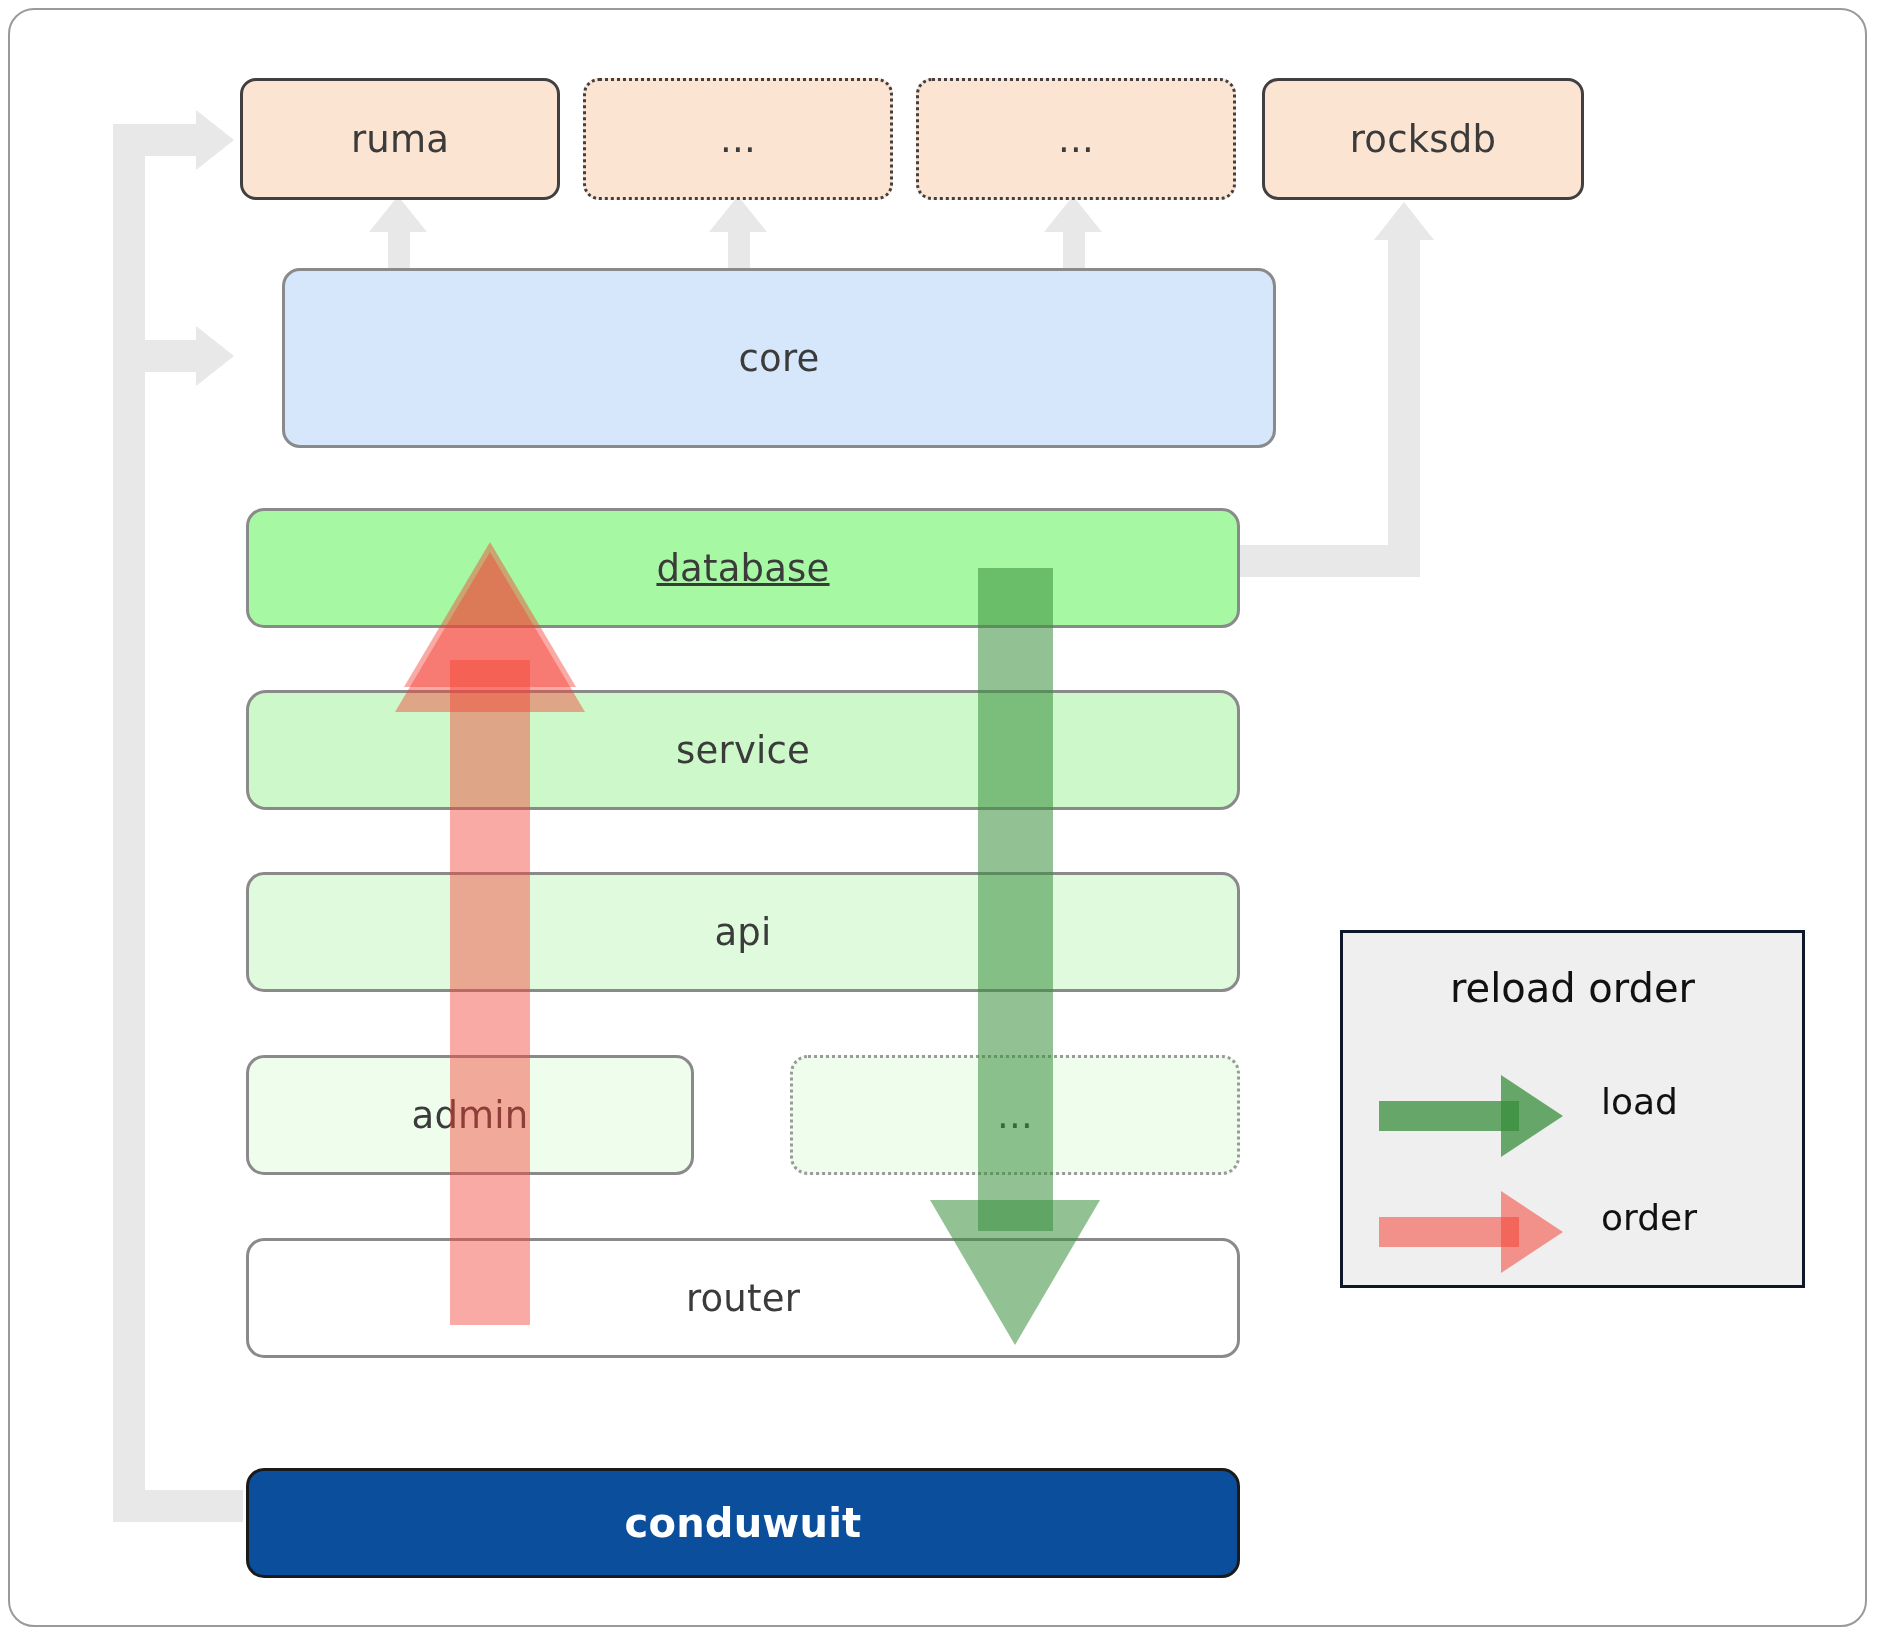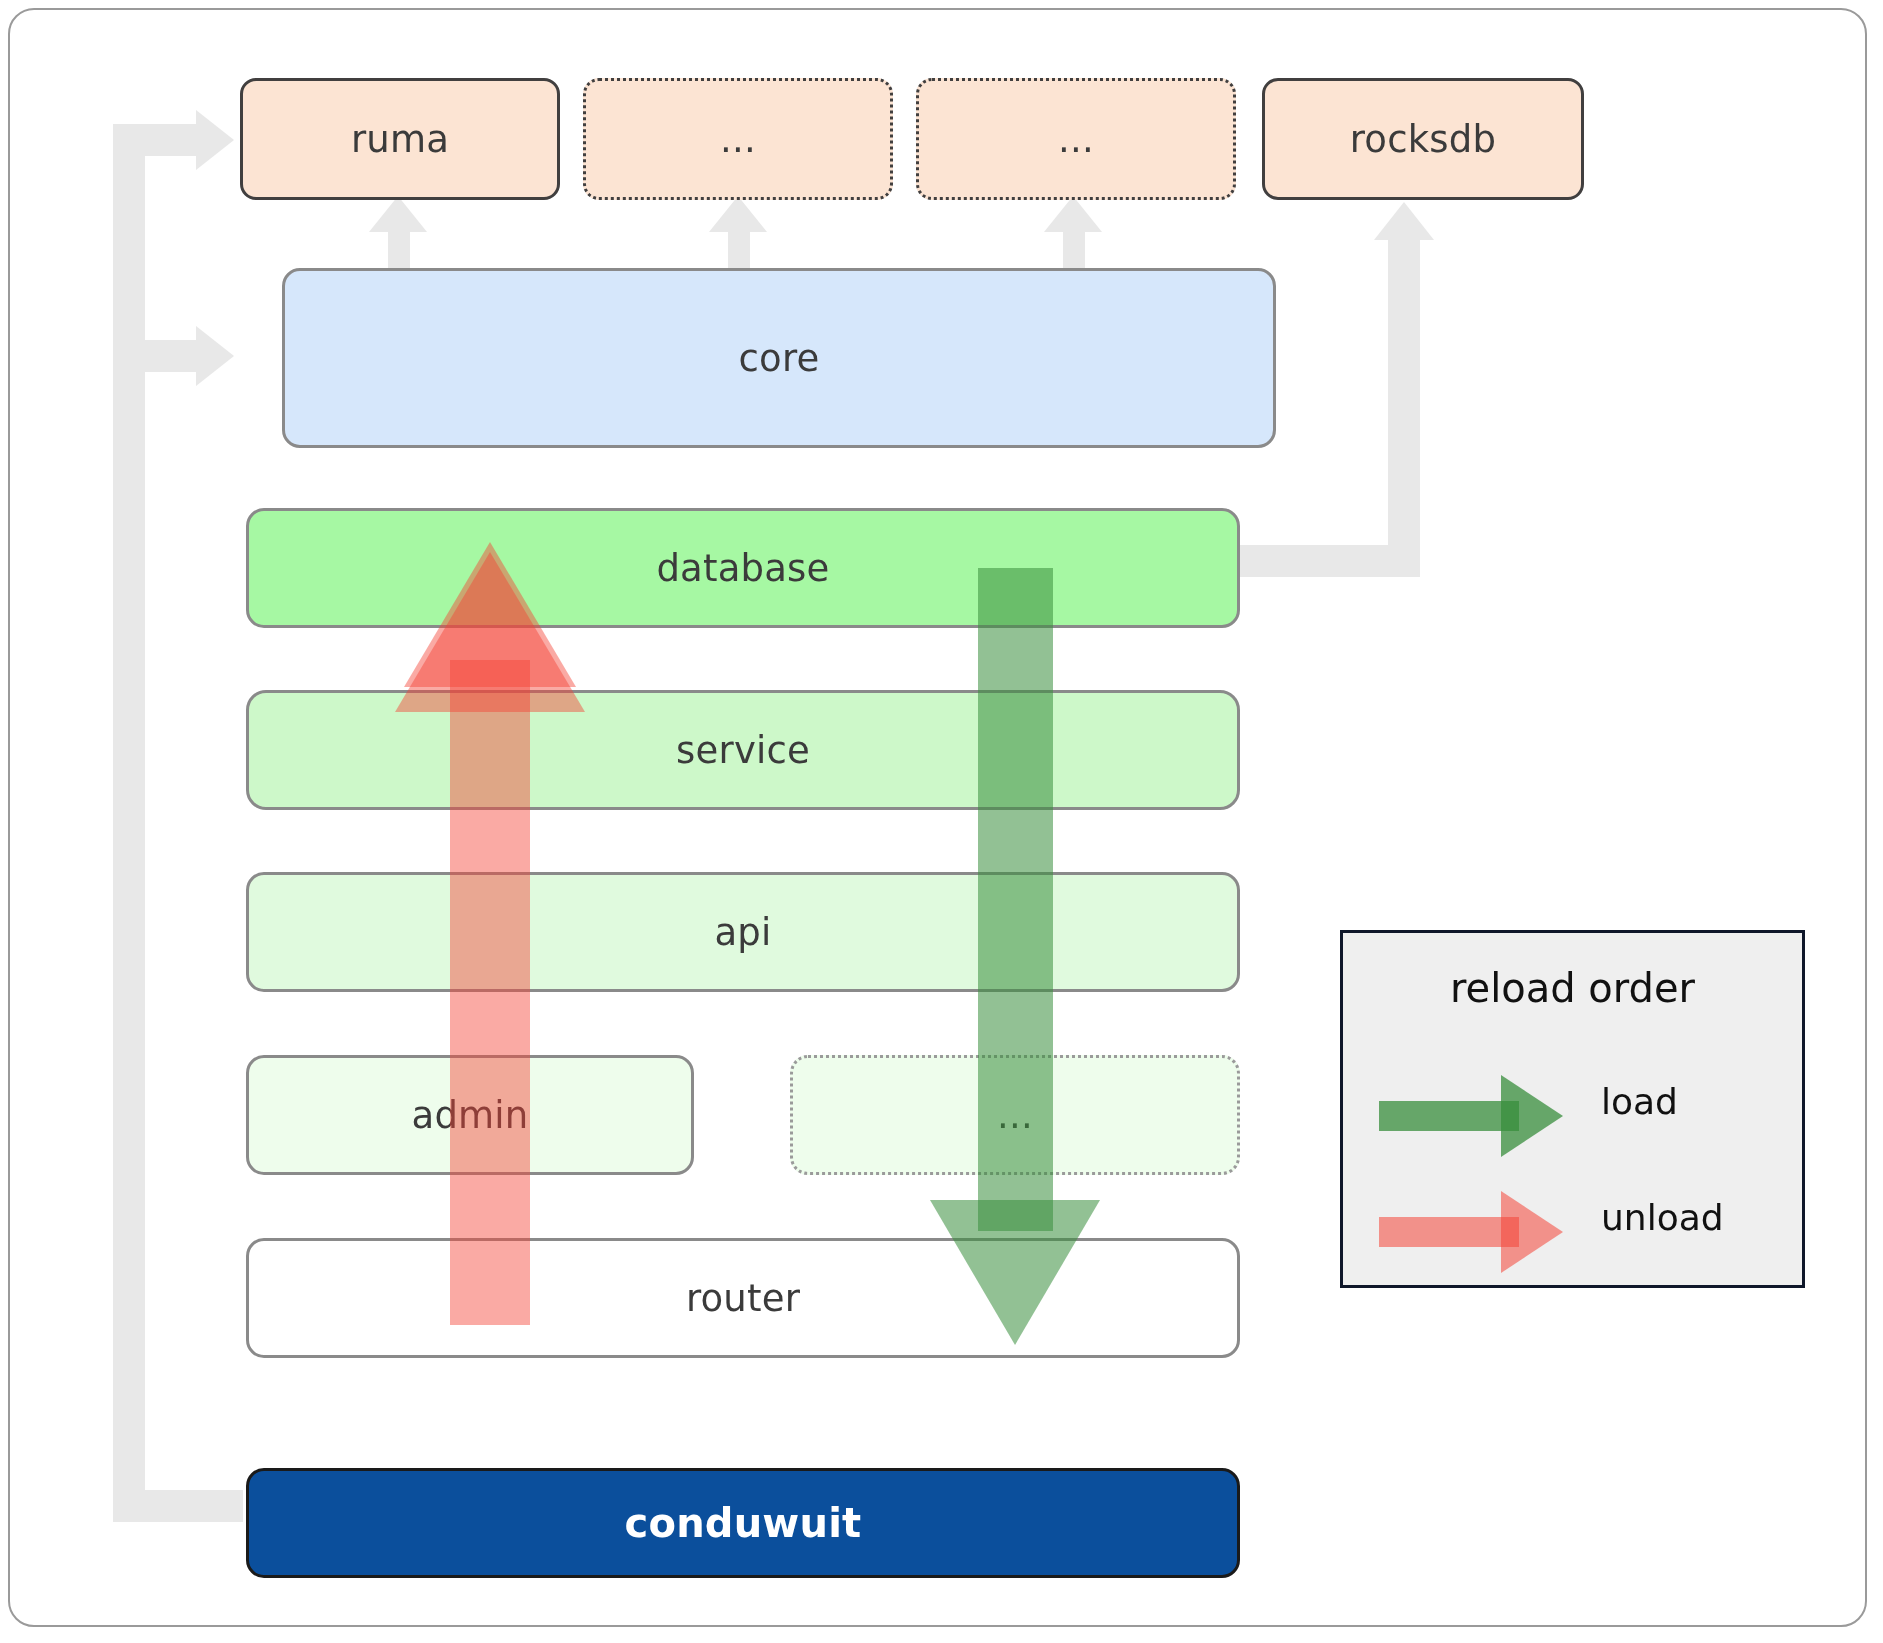--- a/index.html
+++ b/index.html
@@ -224,21 +224,21 @@
   </div>
 
   <div class="node dep" style="left:1262px; top:78px; width:322px; height:122px;">
     <span class="lbl">rocksdb</span>
   </div>
 
   <div class="node core" style="left:246px; top:268px; width:994px; height:180px;">
     <span class="lbl">core</span>
   </div>
 
-  <div class="node layer" style="left:246px; top:508px; width:994px; height:120px; background:#a6f8a3;">
+  <div class="node layer" style="left:246px; top:508px; width:994px; height:120px; background:#a6f8a3;text-decoration:underline;">
     <span class="lbl">database</span>
   </div>
 
   <div class="node layer" style="left:246px; top:690px; width:994px; height:120px; background:#cdf8c9;border-radius:20px;">
     <span class="lbl">service</span>
   </div>
 
   <div class="node layer" style="left:246px; top:872px; width:994px; height:120px; background:#e0fade;">
     <span class="lbl">api</span>
   </div>
@@ -271,16 +271,16 @@
 
     <div class="legend-row r1">
       <div class="lg-shaft load-c"></div>
       <div class="lg-head loadh-c"></div>
       <div class="lg-text">load</div>
     </div>
 
     <div class="legend-row r2">
       <div class="lg-shaft unl-c"></div>
       <div class="lg-head unlh-c"></div>
-      <div class="lg-text">unload</div>
+      <div class="lg-text">order</div>
     </div>
   </div>
 </div>
 
 </body></html>

